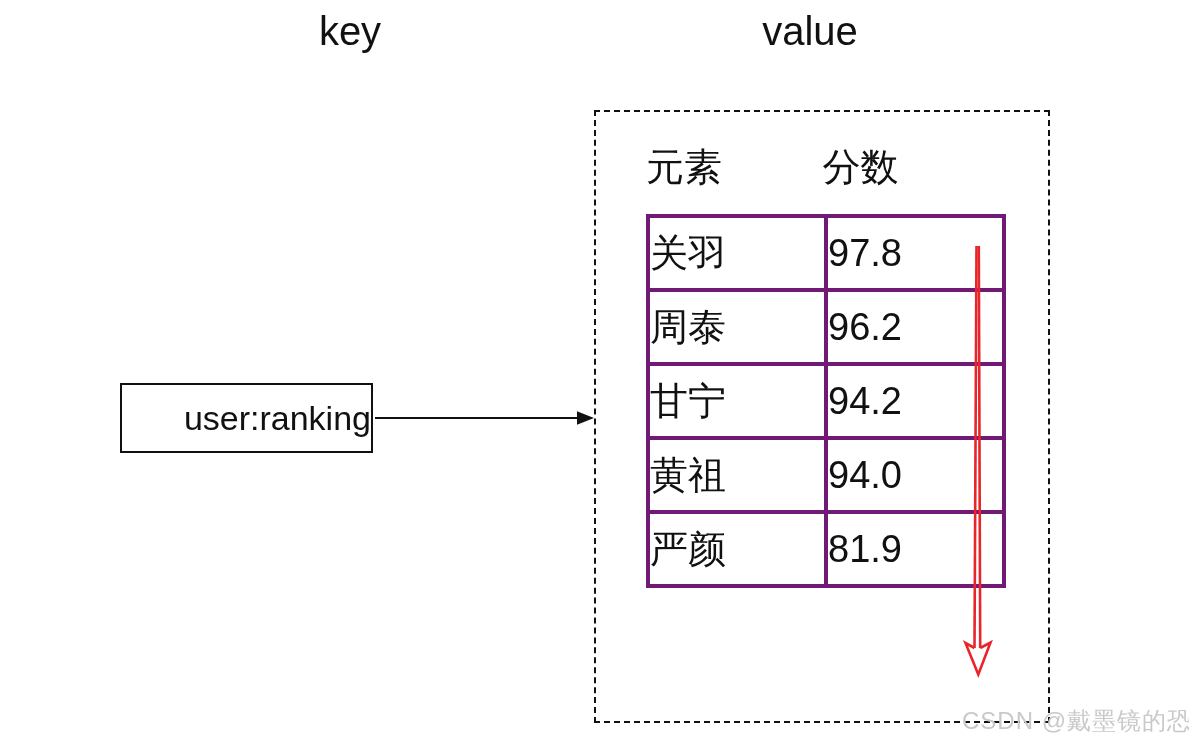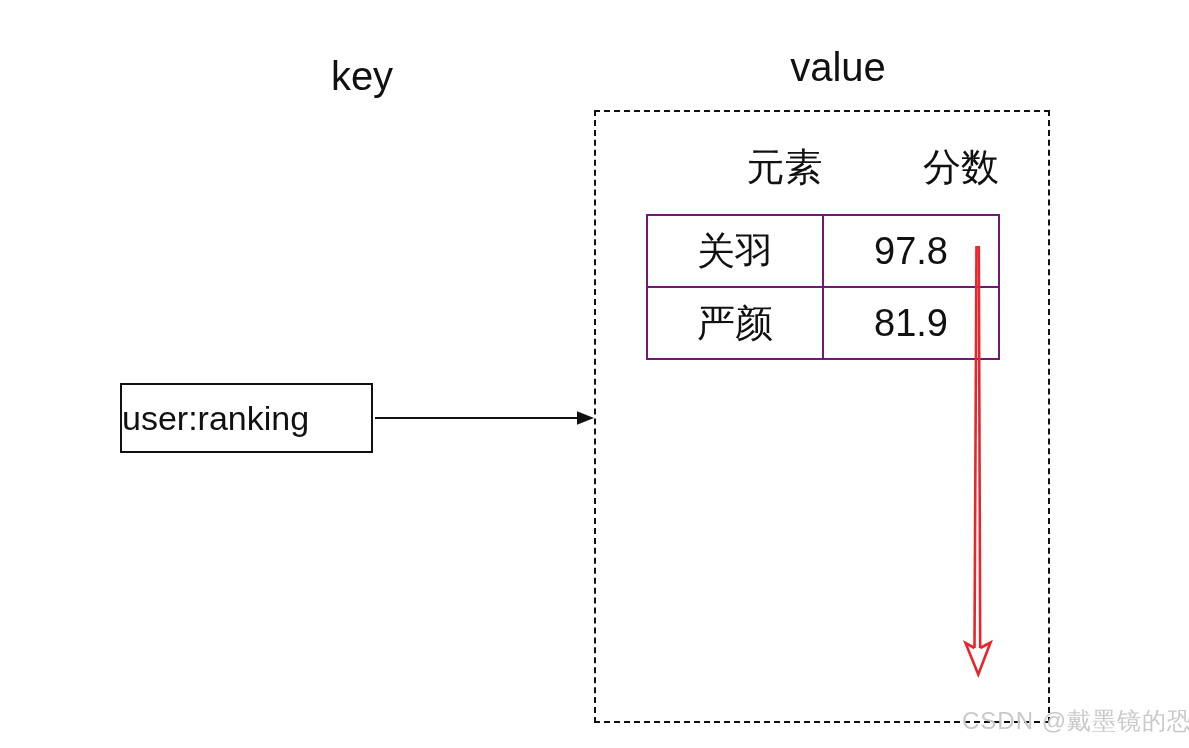--- a/index.html
+++ b/index.html
@@ -17,34 +17,34 @@
     overflow: hidden;
   }
   .col-label {
     position: absolute;
     top: 9px;
     font-size: 40px;
     line-height: 1.1;
     text-align: center;
     width: 140px;
   }
-  .col-label.key-lab   { left: 292px; margin-top: 45px; }
-  .col-label.value-lab { left: 768px; margin-top: 36px; }
+  .col-label.key-lab   { left: 280px; }
+  .col-label.value-lab { left: 740px; }
 
   .key-box {
     position: absolute;
     left: 120px;
     top: 383px;
     width: 253px;
     height: 70px;
     box-sizing: border-box;
     border: 2px solid #111111;
     display: flex;
     align-items: center;
-    justify-content: flex-start;
+    justify-content: flex-end;
     font-size: 34px;
     background: #ffffff;
   }
 
   .value-box {
     position: absolute;
     left: 594px;
     top: 110px;
     width: 456px;
     height: 613px;
@@ -56,36 +56,36 @@
     position: absolute;
     left: 646px;
     top: 146px;
     width: 353px;
     display: flex;
     font-size: 38px;
     line-height: 1.15;
   }
   .thead .th {
     flex: 1;
-    text-align: right;
+    text-align: left;
   }
 
   table.score-table {
     position: absolute;
     left: 646px;
     top: 214px;
     border-collapse: collapse;
     background: #ffffff;
   }
   table.score-table td {
-    border: 2px solid #701a75;
+    border: 4px solid #701a75;
     width: 174px;
     height: 70px;
     padding: 0;
-    text-align: center;
+    text-align: left;
     vertical-align: middle;
     font-size: 38px;
   }
 
   svg.overlay {
     position: absolute;
     left: 0;
     top: 0;
     width: 1189px;
     height: 748px;
@@ -123,20 +123,32 @@
     <div class="th">分数</div>
   </div>
 
   <table class="score-table">
     <tbody>
       <tr>
         <td>关羽</td>
         <td>97.8</td>
       </tr>
       <tr>
+        <td>周泰</td>
+        <td>96.2</td>
+      </tr>
+      <tr>
+        <td>甘宁</td>
+        <td>94.2</td>
+      </tr>
+      <tr>
+        <td>黄祖</td>
+        <td>94.0</td>
+      </tr>
+      <tr>
         <td>严颜</td>
         <td>81.9</td>
       </tr>
     </tbody>
   </table>
 
   <svg class="overlay" viewBox="0 0 1189 748" xmlns="http://www.w3.org/2000/svg">
 
     <line x1="375" y1="418" x2="580" y2="418" stroke-width="2.2" stroke="#111111"></line>
     <polygon points="594,418 577,411.2 577,424.8" fill="#111111"></polygon>

